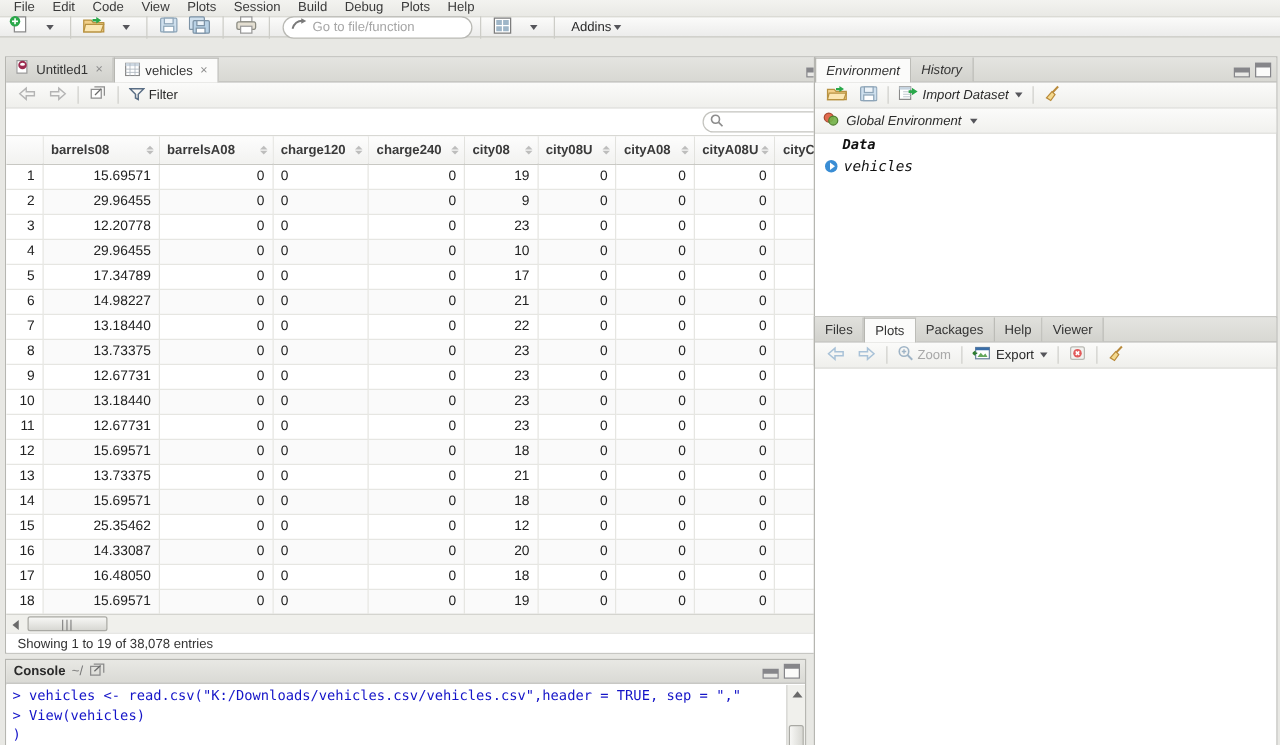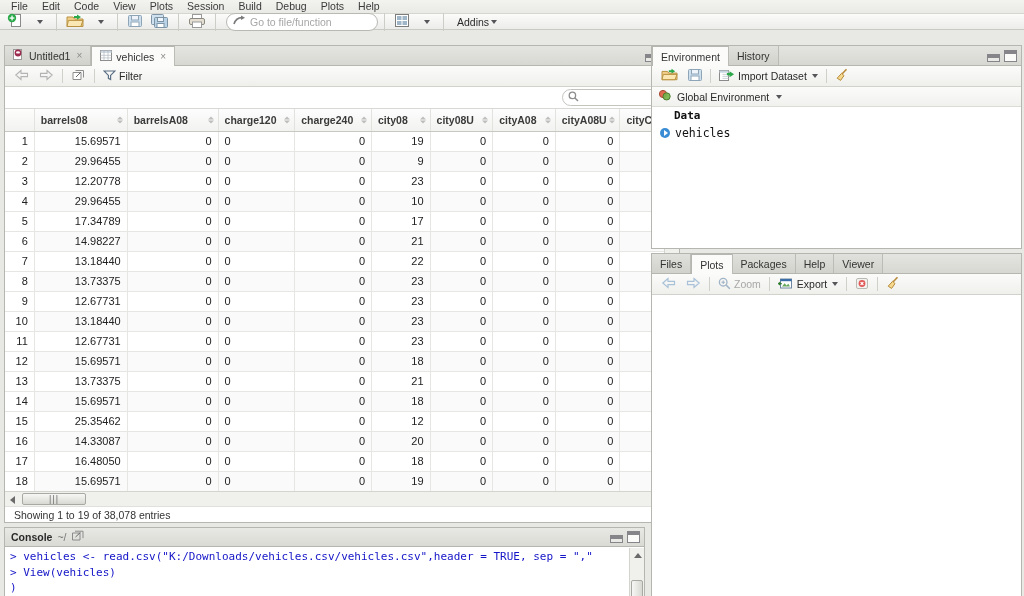--- a/index.html
+++ b/index.html
@@ -289,21 +289,21 @@
     position: absolute; top: 20px; right: 0; bottom: 0; width: 15px;
     background: #f0f0ec; border-left: 1px solid #d4d4cf;
   }
   #console-scroll .thumb {
     position: absolute; top: 32px; left: 1px; width: 12px; height: 22px;
     background: linear-gradient(90deg,#f7f7f5,#d8d8d3);
     border: 1px solid #a9a9a4; border-radius: 2px;
   }
 
   
-  #env-pane { left: 651px; top: 4px; width: 371px; height: 204px; }
+  #env-pane { left: 651px; top: 4px; width: 371px; height: 248px; font-style: italic; }
   #env-body { position: absolute; top: 41px; left: 0; right: 0; bottom: 0; background: #fff; }
   #env-scope {
     height: 20px;
     background: linear-gradient(#fbfbfa,#f1f1ee);
     border-bottom: 1px solid #dcdcd7;
     display: flex; align-items: center; gap: 5px; padding: 0 6px;
     font-size: 10.5px; color: #2a2a2a;
   }
   #env-section {
     height: 17px;

